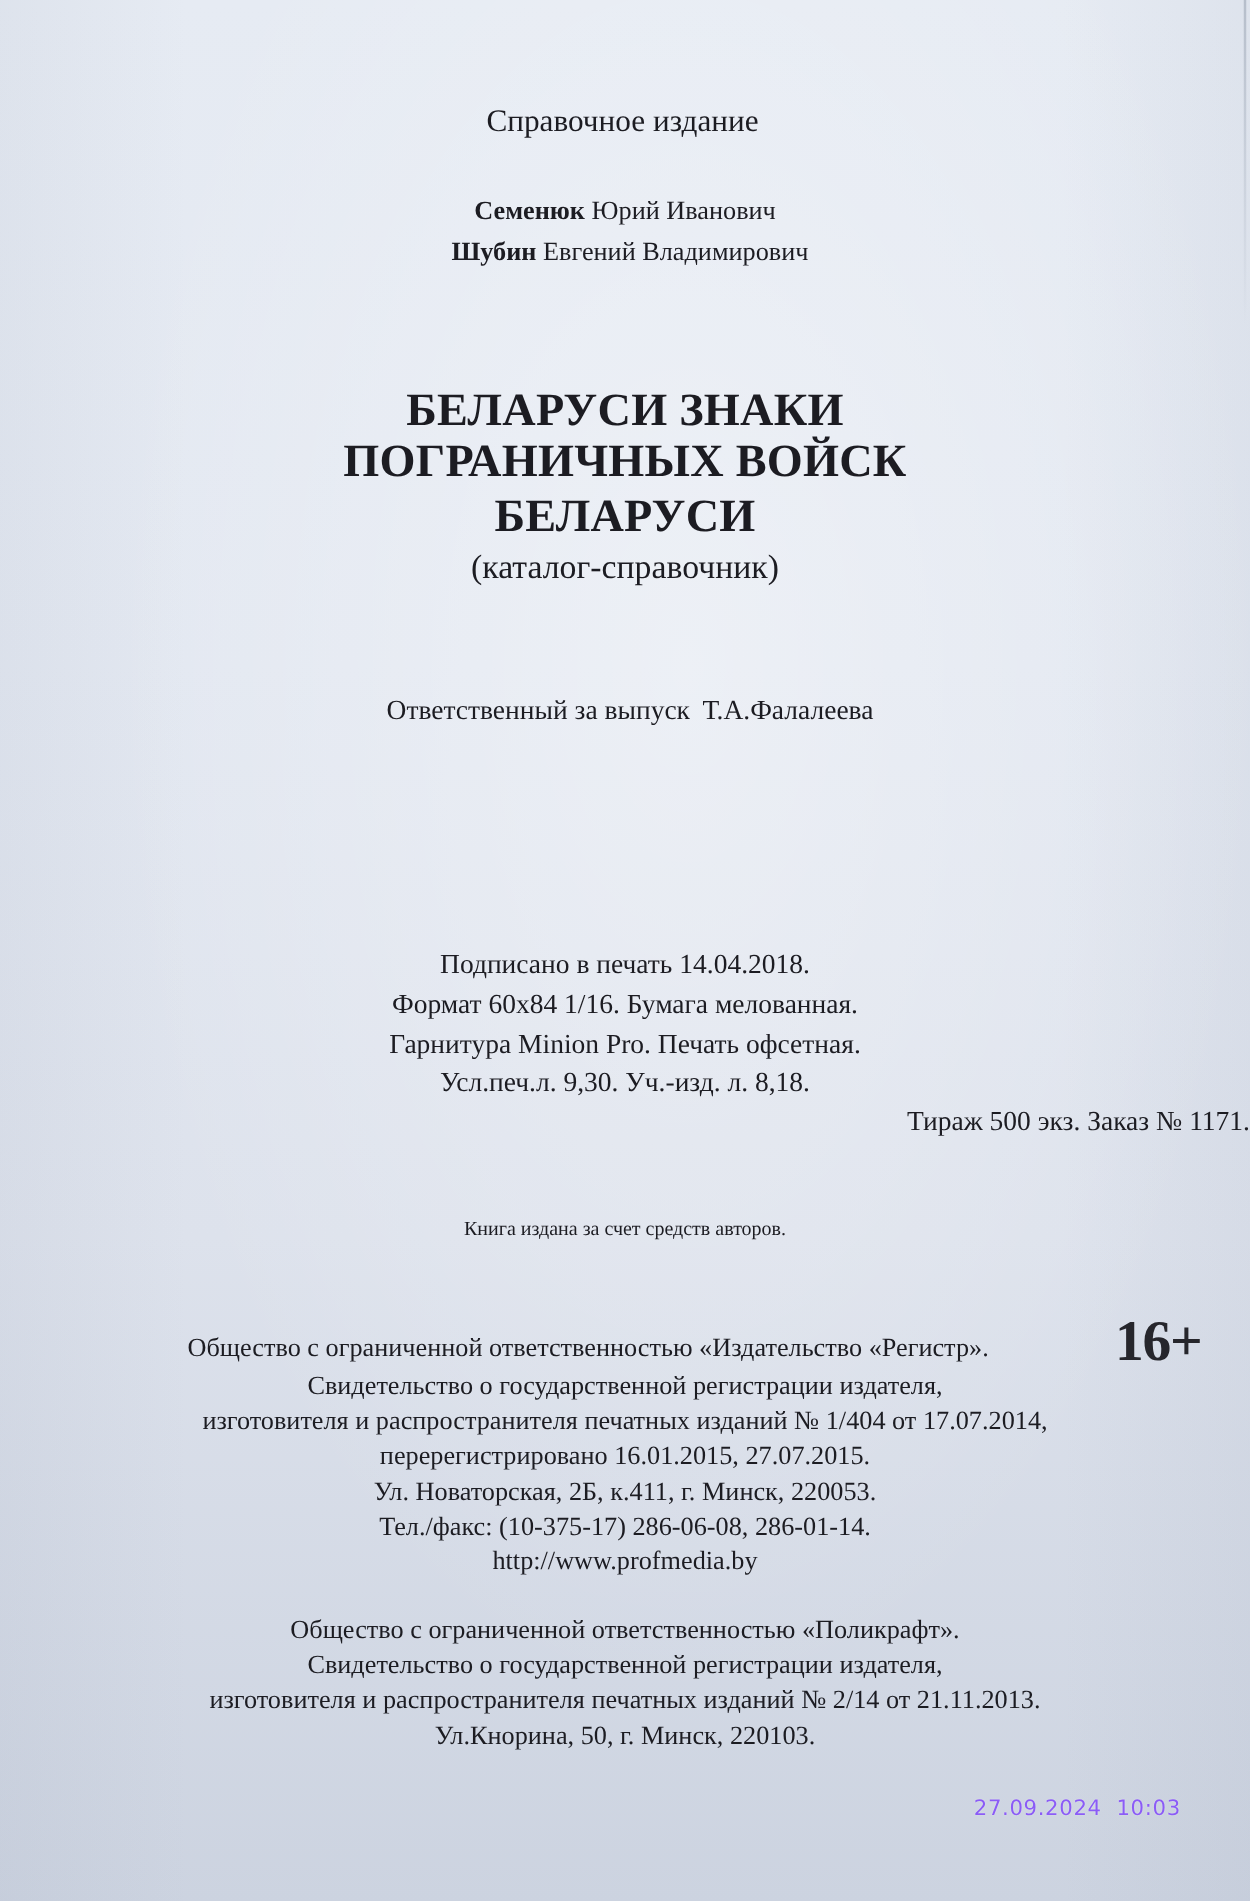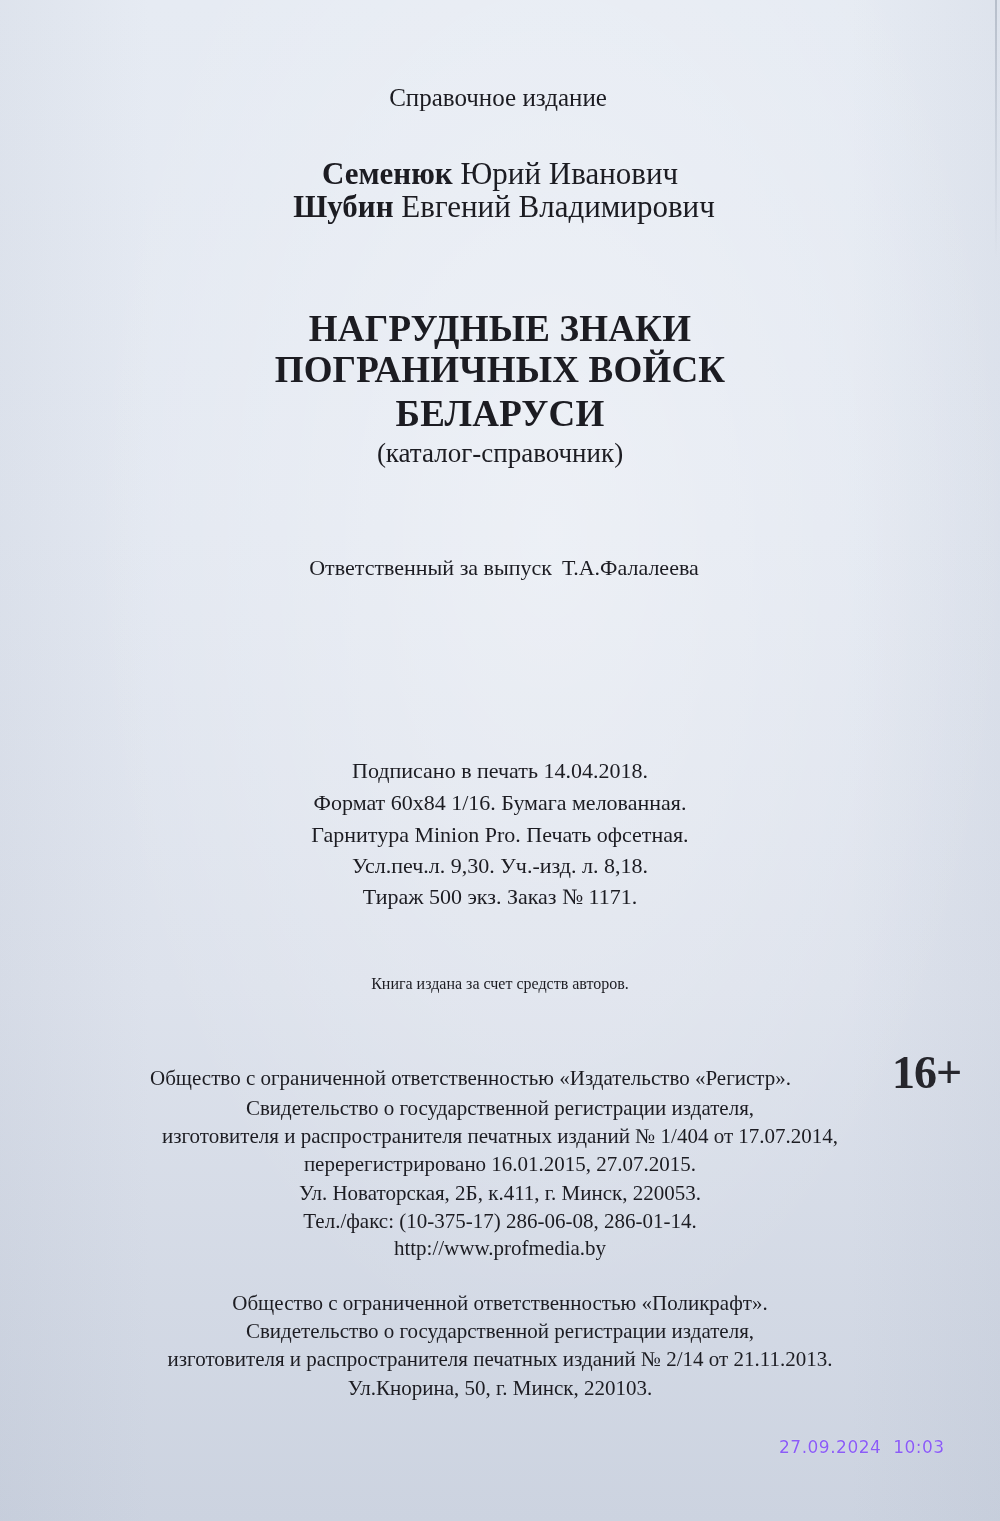--- a/index.html
+++ b/index.html
@@ -13,37 +13,37 @@
     position: absolute; inset: 0; pointer-events: none;
     background: radial-gradient(ellipse at 55% 35%, rgba(255,255,255,0.35) 0%, rgba(255,255,255,0) 60%),
                 linear-gradient(90deg, rgba(150,160,180,0.10) 0%, rgba(0,0,0,0) 15%, rgba(0,0,0,0) 85%, rgba(150,160,180,0.10) 100%);
   }
   .page-edge {
     position: absolute; left: 995px; top: 0; width: 2px; height: 260px;
     background: linear-gradient(180deg, rgba(150,160,175,0.55), rgba(150,160,175,0));
   }
   .line { position: absolute; left: 0; width: 1000px; text-align: center; white-space: nowrap; }
   .t-kind { top: 84px; font-size: 25px; left: -2px; }
-  .author { font-size: 31px; }
+  .author { font-size: 21px; }
   .author b { font-weight: bold; }
   .a1 { top: 156px; left: 0; }
   .a2 { top: 189px; left: 4px; }
   .title { font-weight: bold; font-size: 37px; letter-spacing: 0.2px; }
   .tt1 { top: 307px; }
   .tt2 { top: 348px; }
   .tt3 { top: 392px; }
   .subtitle { top: 438px; font-size: 27px; }
   .resp { top: 555px; font-size: 22px; left: 4px; }
   .resp .gap { display: inline-block; width: 10px; }
   .imprint { font-size: 22px; }
   .im1 { top: 758px; }
   .im2 { top: 790px; }
   .im3 { top: 822px; }
   .im4 { top: 853px; }
-  .im5 { top: 884px; }
+  .im5 { top: 884px; text-align: right; }
   .funded { top: 975px; font-size: 16px; }
   .pub { font-size: 21px; }
   .p1 { top: 1066px; left: 10px; width: 1000px; text-align: left; padding-left: 140px; box-sizing: border-box; }
   .p2 { top: 1096px; }
   .p3 { top: 1124px; }
   .p4 { top: 1152px; }
   .p5 { top: 1181px; }
   .p6 { top: 1209px; }
   .p7 { top: 1236px; }
   .q1 { top: 1291px; }
@@ -74,21 +74,21 @@
 
 <div class="line author a1">
   <b>Семенюк</b>
   <span>Юрий Иванович</span>
 </div>
 <div class="line author a2">
   <b>Шубин</b>
   <span>Евгений Владимирович</span>
 </div>
 
-<div class="line title tt1">НАГРУДНЫЕ ЗНАКИ</div>
+<div class="line title tt1">БЕЛАРУСИ ЗНАКИ</div>
 <div class="line title tt2">ПОГРАНИЧНЫХ ВОЙСК</div>
 <div class="line title tt3">БЕЛАРУСИ</div>
 <div class="line subtitle">(каталог-справочник)</div>
 
 <div class="line resp">
   <span>Ответственный за выпуск</span><span class="gap"></span><span>Т.А.Фалалеева</span>
 </div>
 
 <div class="line imprint im1">Подписано в печать 14.04.2018.</div>
 <div class="line imprint im2">Формат 60х84 1/16. Бумага мелованная.</div>

